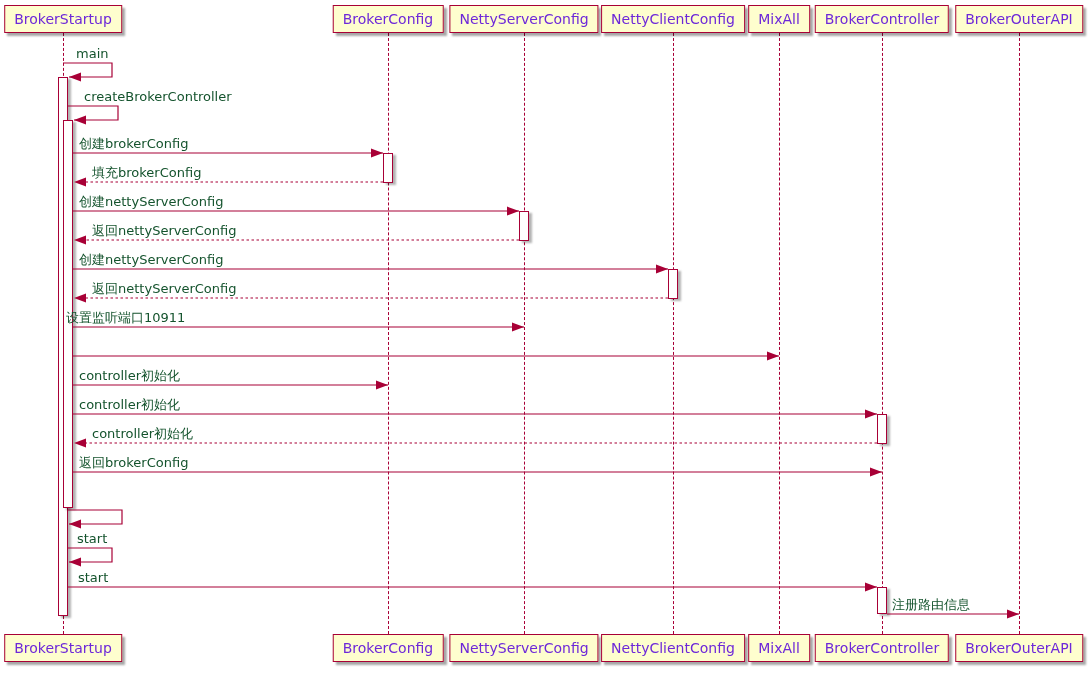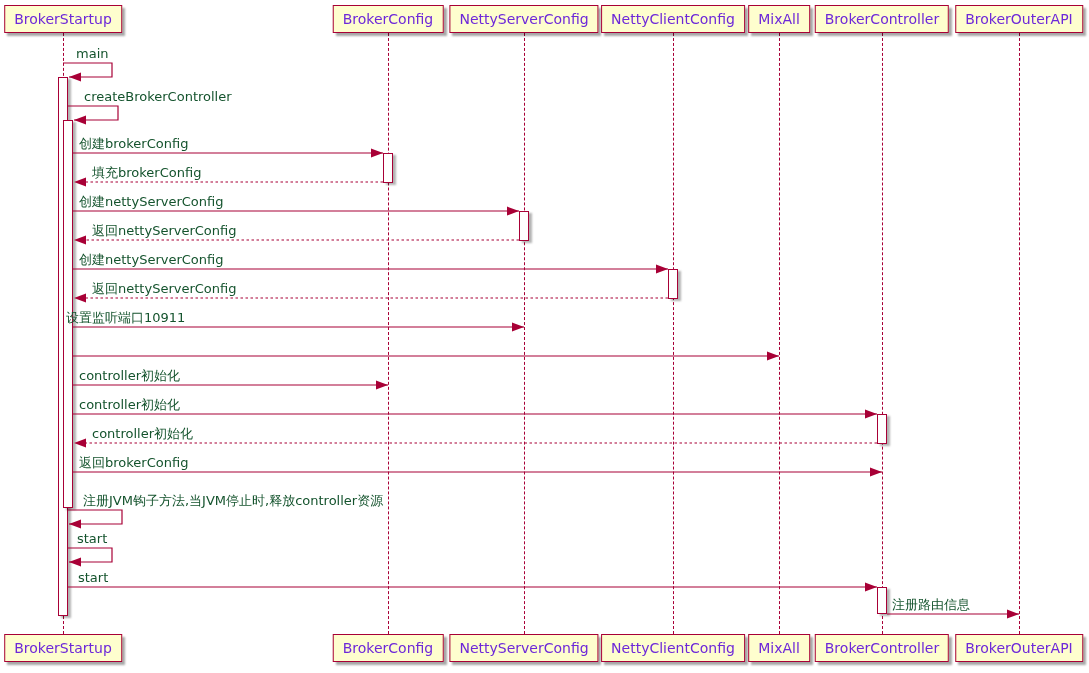--- a/index.html
+++ b/index.html
@@ -111,21 +111,20 @@
     <div class="mlabel" style="left: 92px; top: 165px;">填充brokerConfig</div>
     <div class="mlabel" style="left: 79px; top: 194px;">创建nettyServerConfig</div>
     <div class="mlabel" style="left: 92px; top: 223px;">返回nettyServerConfig</div>
     <div class="mlabel" style="left: 79px; top: 252px;">创建nettyServerConfig</div>
     <div class="mlabel" style="left: 92px; top: 281px;">返回nettyServerConfig</div>
     <div class="mlabel" style="left: 66px; top: 310px;">设置监听端口10911</div>
     <div class="mlabel" style="left: 79px; top: 368px;">controller初始化</div>
     <div class="mlabel" style="left: 79px; top: 397px;">controller初始化</div>
     <div class="mlabel" style="left: 92px; top: 426px;">controller初始化</div>
     <div class="mlabel" style="left: 79px; top: 455px;">返回brokerConfig</div>
-    <div class="mlabel" style="left: 83px; top: 493px;">注册JVM钩子方法,当JVM停止时,释放controller资源</div>
     <div class="mlabel" style="left: 77px; top: 531px;">start</div>
     <div class="mlabel" style="left: 78px; top: 570px;">start</div>
     <div class="mlabel" style="left: 892px; top: 597px;">注册路由信息</div>
     <div class="pbox" style="left: 63px; top: 5px;">BrokerStartup</div>
     <div class="pbox" style="left: 63px; top: 634px;">BrokerStartup</div>
     <div class="pbox" style="left: 388px; top: 5px;">BrokerConfig</div>
     <div class="pbox" style="left: 388px; top: 634px;">BrokerConfig</div>
     <div class="pbox" style="left: 524px; top: 5px;">NettyServerConfig</div>
     <div class="pbox" style="left: 524px; top: 634px;">NettyServerConfig</div>
     <div class="pbox" style="left: 673px; top: 5px;">NettyClientConfig</div>

